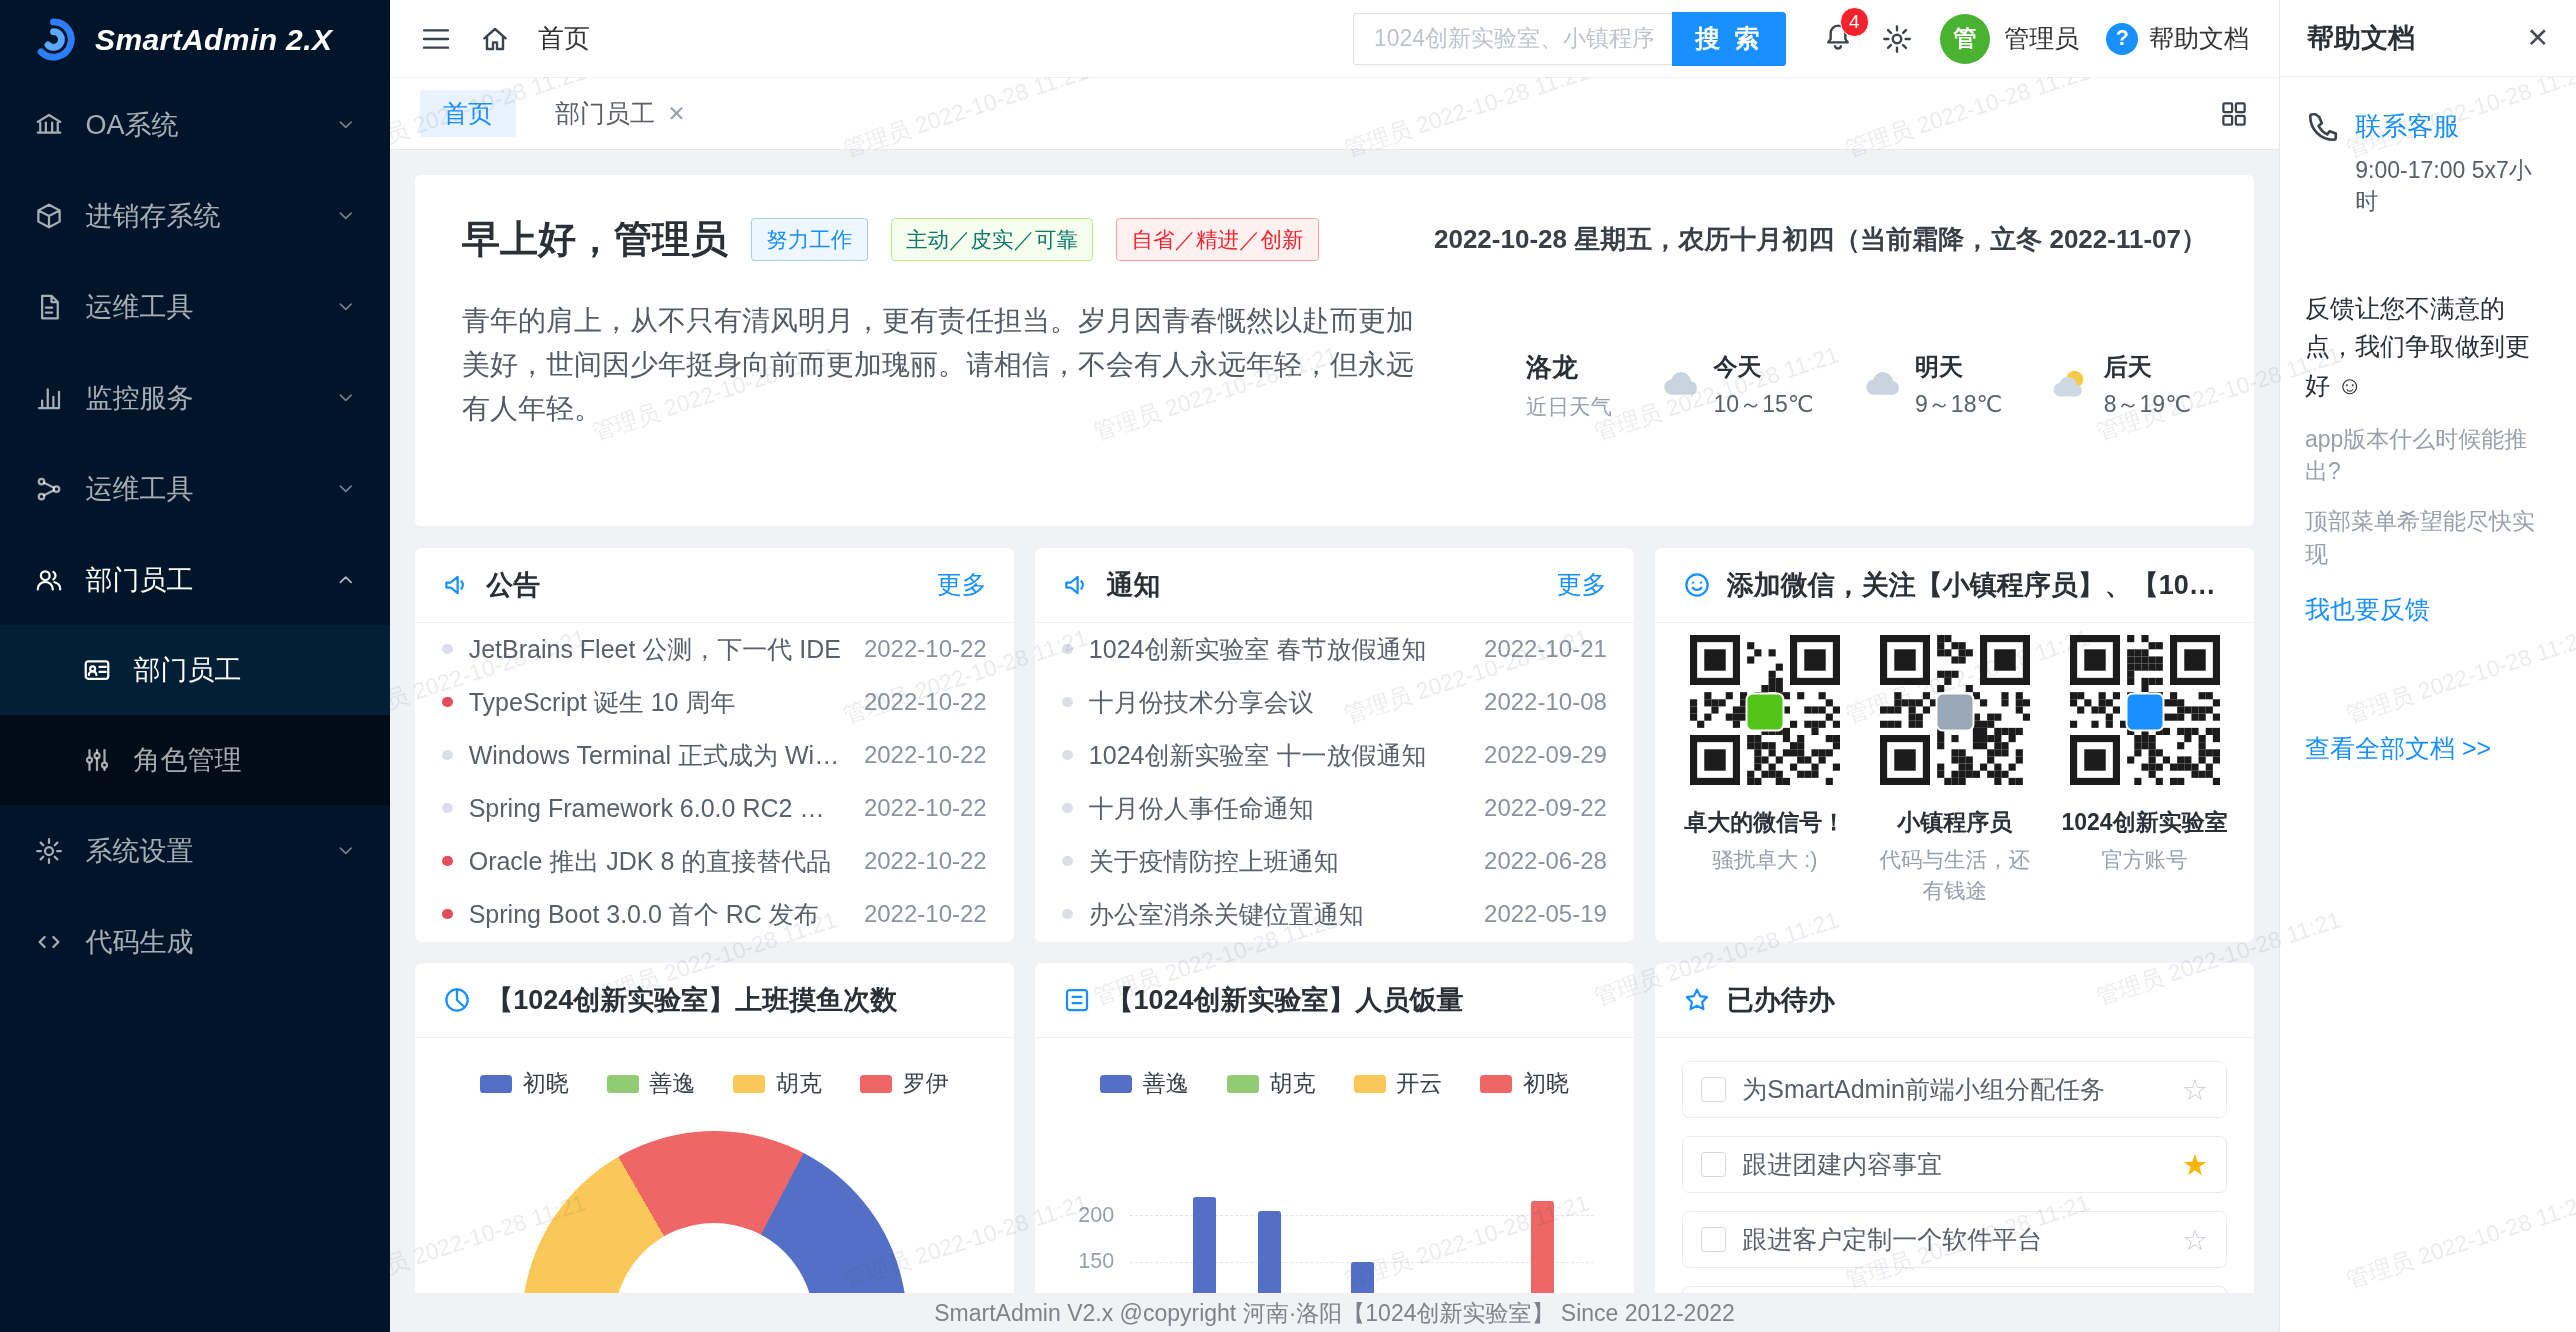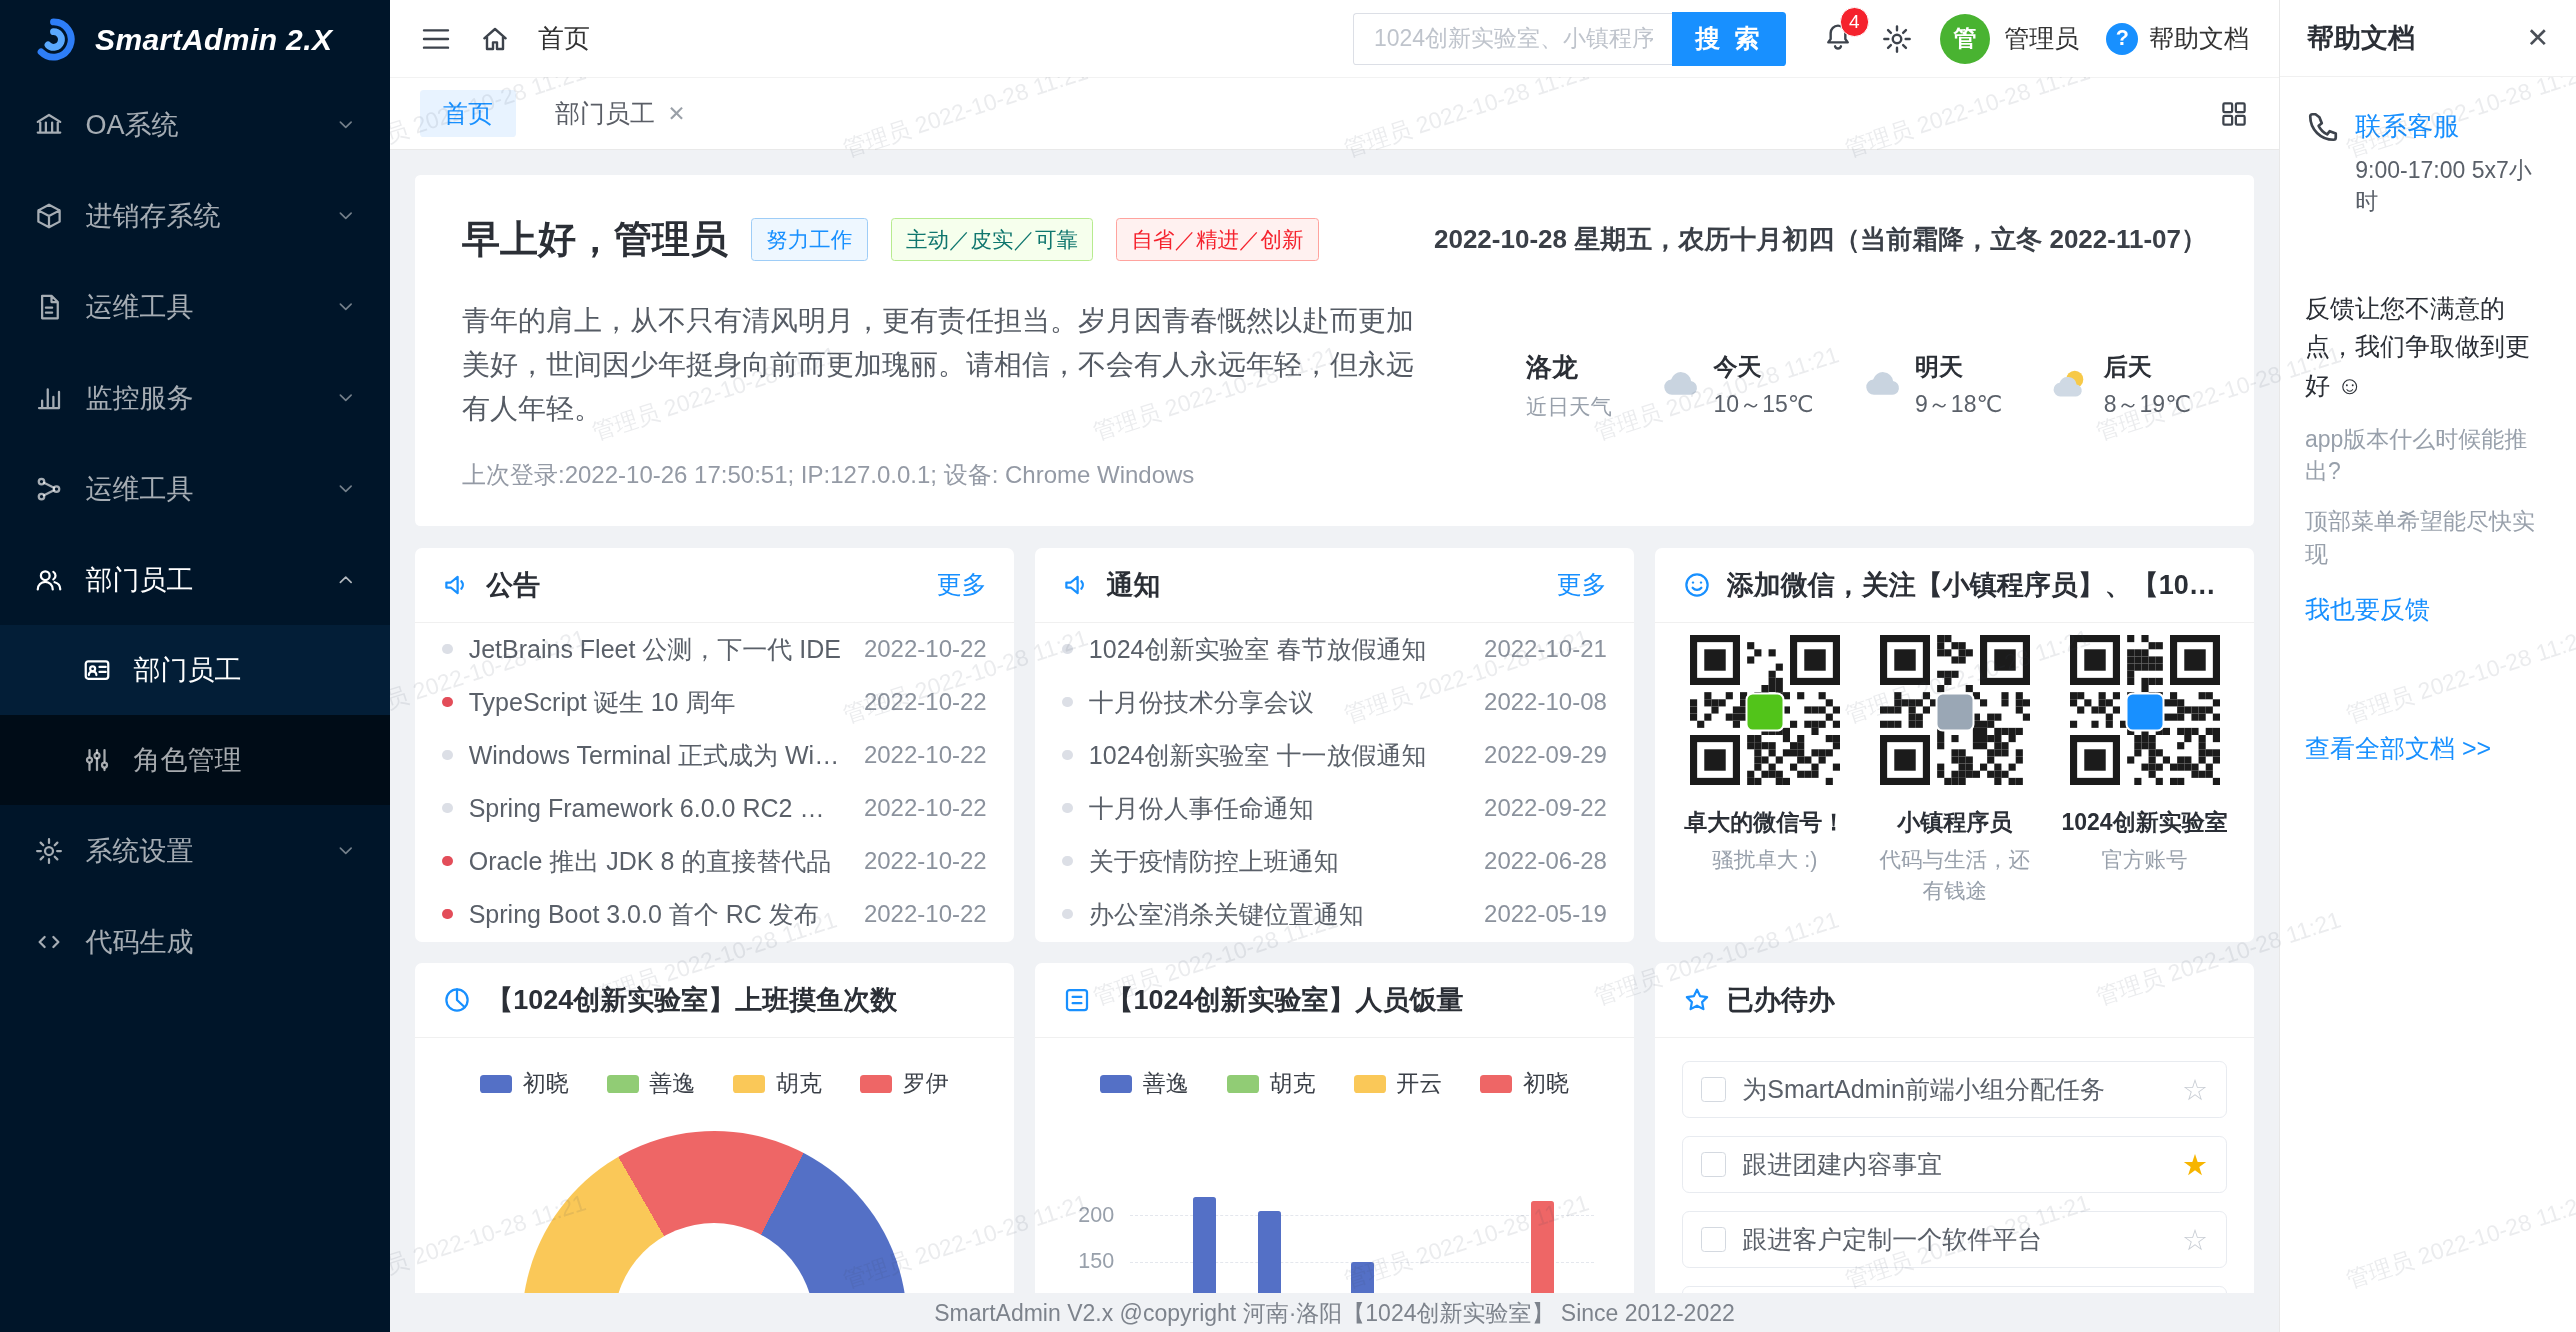--- a/index.html
+++ b/index.html
@@ -293,21 +293,20 @@
 
       <section class="greet">
         <div class="greet-top">
           <span class="greet-title">早上好，管理员</span>
           <span class="tag tag-blue">努力工作</span>
           <span class="tag tag-green">主动／皮实／可靠</span>
           <span class="tag tag-red">自省／精进／创新</span>
           <span class="date-info">2022-10-28 星期五，农历十月初四（当前霜降，立冬 2022-11-07）</span>
         </div>
         <p class="motto">青年的肩上，从不只有清风明月，更有责任担当。岁月因青春慨然以赴而更加美好，世间因少年挺身向前而更加瑰丽。请相信，不会有人永远年轻，但永远有人年轻。</p>
-        <div class="lastlogin">上次登录:2022-10-26 17:50:51; IP:127.0.0.1; 设备: Chrome Windows</div>
 
         <div class="weather">
           <div class="wx-city">
             <div class="c1">洛龙</div>
             <div class="c2">近日天气</div>
           </div>
           <div class="wx-day">
             <span class="wx-ic"><svg viewBox="0 0 24 24" width="41" height="41">
                   <path d="M7 18a4.5 4.5 0 0 1-.5-8.97A6 6 0 0 1 18.2 10 4 4 0 0 1 17 18Z" fill="#c9d4e0"></path>
                 </svg></span>

